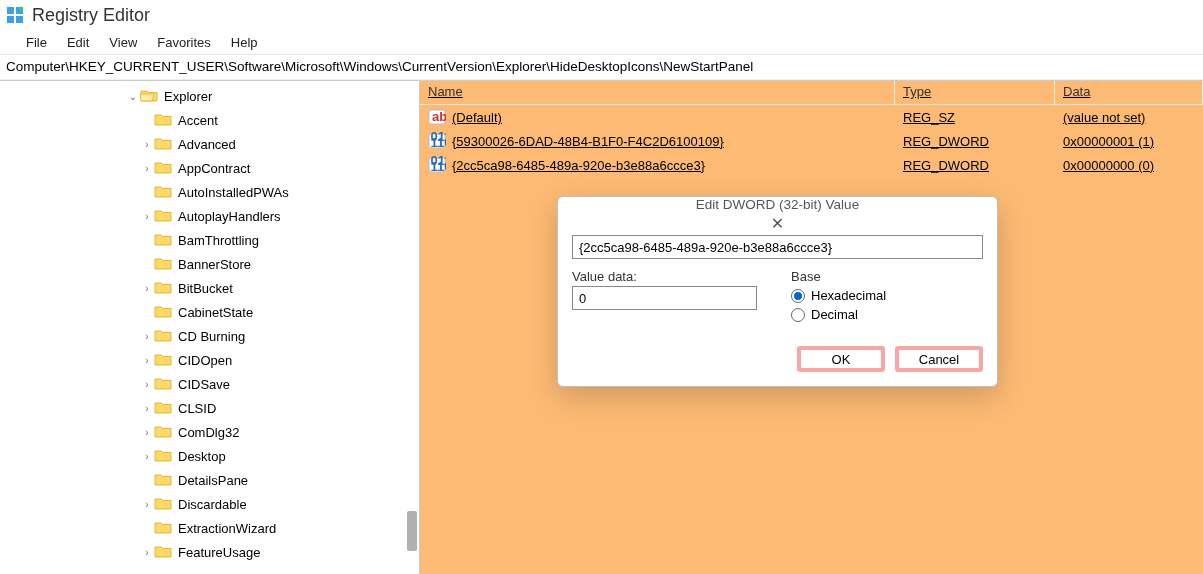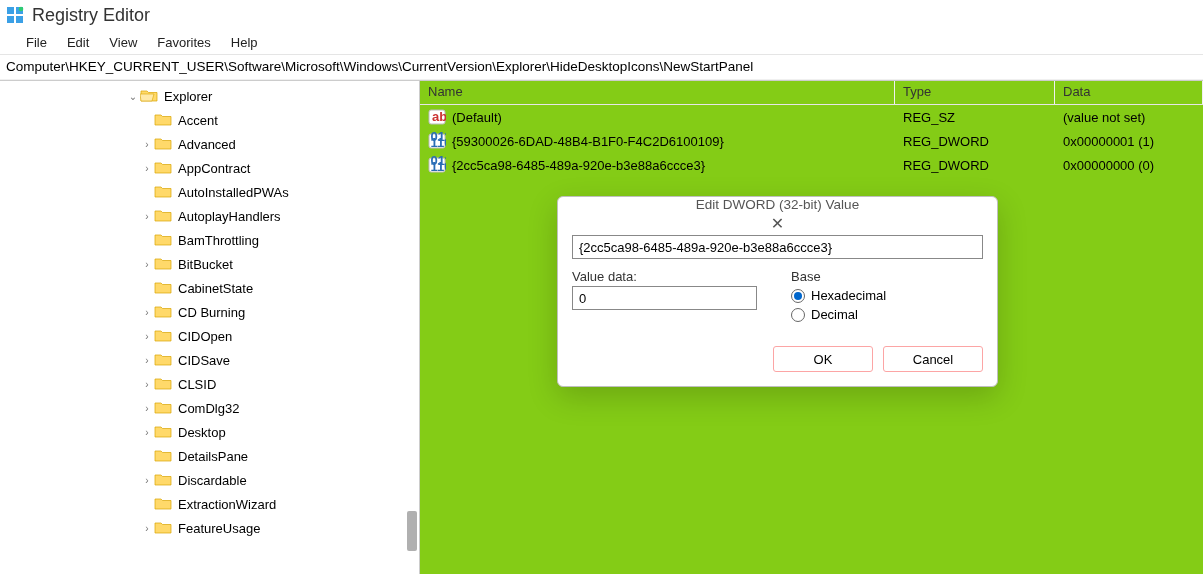--- a/index.html
+++ b/index.html
@@ -28,21 +28,21 @@
 .indent-line { width: 14px; height: 24px; display: inline-block; position: relative; }
 .expander { width: 14px; display: inline-flex; align-items: center; justify-content: center; color: #777; font-size: 10px; cursor: default; }
 .folder-icon { width: 18px; height: 14px; margin-right: 4px; display: inline-block; }
 .tree-label { padding-left: 2px; }
 
 
 .tree-scroll { position: absolute; right: 0; top: 0; width: 14px; bottom: 0; }
 .tree-scroll .thumb { position: absolute; left: 2px; right: 2px; top: 430px; height: 40px; background: #b0b0b0; border-radius: 2px; }
 
 
-.list-panel { flex: 1; overflow: hidden; background: #84cc16; }
+.list-panel { flex: 1; overflow: hidden; background: #fdba74; text-decoration: underline; }
 .list-header { display: flex; height: 24px; border-bottom: 1px solid #e6e6e6; }
 .list-header .col { padding: 3px 8px; color: #333; border-right: 1px solid #f0f0f0; }
 .col-name { width: 475px; }
 .col-type { width: 160px; }
 .col-data { flex: 1; }
 .list-row { display: flex; height: 24px; align-items: center; }
 .list-row .cell { padding: 1px 8px; display: flex; align-items: center; gap: 6px; }
 .val-icon { width: 18px; height: 18px; display: inline-flex; align-items: center; justify-content: center; }
 
 
@@ -53,21 +53,21 @@
 .dialog-body { padding: 2px 14px 12px 14px; }
 .field-label { font-size: 13px; color: #333; margin-bottom: 2px; }
 .text-input { width: 100%; height: 24px; border: 1px solid #888; padding: 2px 6px; font-size: 13px; margin-bottom: 10px; }
 .text-input.small { width: 185px; }
 .row2 { display: flex; gap: 34px; }
 .base-group { }
 .radio-row { display: flex; align-items: center; gap: 6px; margin: 4px 0; }
 .radio { width: 14px; height: 14px; border: 1px solid #666; border-radius: 50%; display: inline-flex; align-items: center; justify-content: center; }
 .radio.checked::after { content: ""; width: 8px; height: 8px; border-radius: 50%; background: #0066cc; display: block; }
 .dialog-buttons { display: flex; justify-content: flex-end; gap: 10px; padding: 8px 14px 14px; }
-.btn { width: 100px; height: 26px; border: 1px solid #fca5a5; background: #fff; border-radius: 3px; cursor: pointer; }
+.btn { width: 88px; height: 26px; border: 4px solid #fca5a5; background: #fff; border-radius: 3px; cursor: pointer; }
 
 svg { display: block; }
 </style>
 </head>
 <body>
 
 <div class="titlebar">
   <span class="app-icon">
     <svg width="18" height="18" viewBox="0 0 18 18">
       <rect x="1" y="1" width="7" height="7" fill="#3ba0e6"></rect>
@@ -221,20 +221,39 @@
           <span class="indent-line"></span>
           <span class="indent-line"></span>
           <span class="indent-line"></span>
           <span class="expander"></span>
           <span class="folder-icon">
             <svg width="18" height="14" viewBox="0 0 18 14">
               <path d="M1 2h6l1.5 1.5H17V12H1z" fill="#ffd96a" stroke="#d9a400" stroke-width="0.7"></path>
             </svg>
           </span>
           <span class="tree-label">BamThrottling</span>
+        </div>
+        <div class="tree-row">
+          <span class="indent-line"></span>
+          <span class="indent-line"></span>
+          <span class="indent-line"></span>
+          <span class="indent-line"></span>
+          <span class="indent-line"></span>
+          <span class="indent-line"></span>
+          <span class="indent-line"></span>
+          <span class="indent-line"></span>
+          <span class="indent-line"></span>
+          <span class="indent-line"></span>
+          <span class="expander"></span>
+          <span class="folder-icon">
+            <svg width="18" height="14" viewBox="0 0 18 14">
+              <path d="M1 2h6l1.5 1.5H17V12H1z" fill="#ffd96a" stroke="#d9a400" stroke-width="0.7"></path>
+            </svg>
+          </span>
+          <span class="tree-label">BannerStore</span>
         </div>
         <div class="tree-row">
           <span class="indent-line"></span>
           <span class="indent-line"></span>
           <span class="indent-line"></span>
           <span class="indent-line"></span>
           <span class="indent-line"></span>
           <span class="indent-line"></span>
           <span class="indent-line"></span>
           <span class="indent-line"></span>

